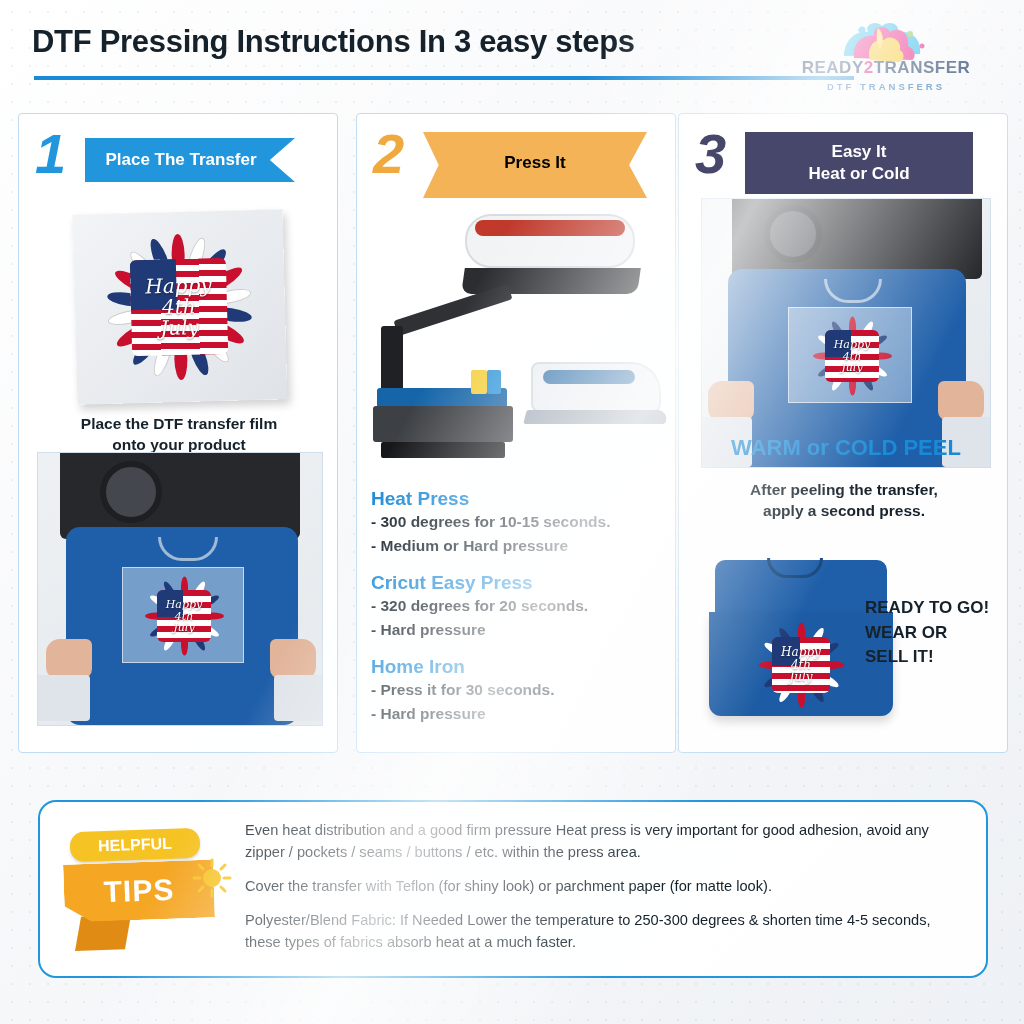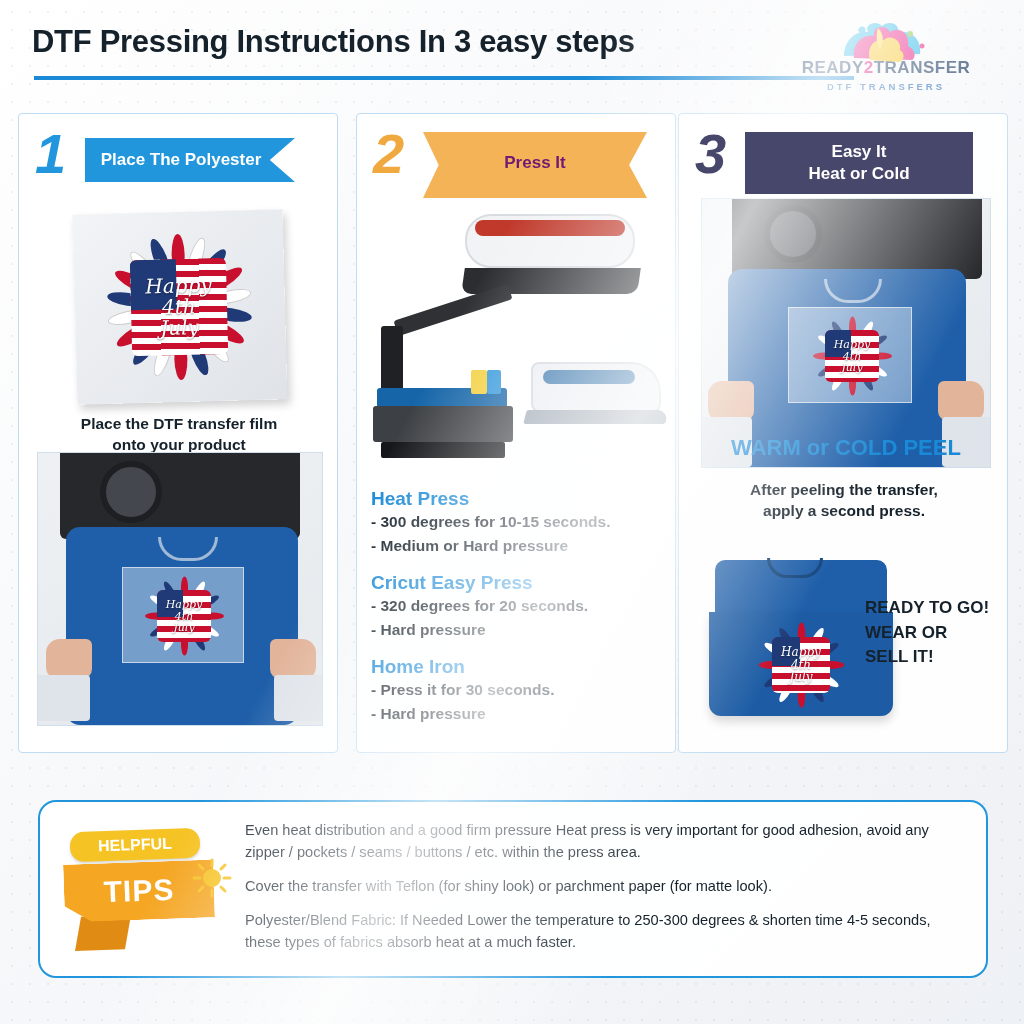--- a/index.html
+++ b/index.html
@@ -72,21 +72,21 @@
   .ribbon {
     position: absolute; left: 54px; top: 8px; height: 44px;
     display: flex; align-items: center; justify-content: center;
     color: #fff; font-weight: bold; text-align: center;
     z-index: 2;
   }
   .ribbon.blue { background: #2196dd; width: 210px; font-size: 17px;
     clip-path: polygon(0 0, 100% 0, 88% 50%, 100% 100%, 0 100%); padding-right: 18px;}
   .ribbon.orange { background: #f4b356; width: 224px; height: 66px; top: 2px; font-size: 12px;
     clip-path: polygon(0 0, 100% 0, 92% 50%, 100% 100%, 0 100%, 7% 50%); flex-direction: column; line-height: 1.35;}
-  .ribbon.orange .big { font-size: 17px; color: #701a75; margin-bottom: 3px; }
+  .ribbon.orange .big { font-size: 17px; color: #000000; margin-bottom: 3px; }
   .ribbon.navy { background: #47466b; width: 228px; height: 62px; top: 2px; font-size: 17px;
     flex-direction: column; line-height: 1.3; }
 
   .num-blue { color: #2196dd; }
   .num-orange { color: #f0a93e; }
   .num-navy { color: #47466b; }
 
   .cap {
     position: absolute; text-align: center; font-weight: bold; color: #15212b;
     line-height: 1.35;
@@ -225,21 +225,21 @@
         <span>READY</span><span class="b2">2</span><span>TRANSFER</span>
       </div>
       <div class="brand-sub">DTF TRANSFERS</div>
     </div>
   </div>
 
   <div class="col" id="col1">
 
     <div class="ribbon-wrap">
       <div class="stepnum num-blue">1</div>
-      <div class="ribbon blue">Place The Polyester</div>
+      <div class="ribbon blue">Place The Transfer</div>
     </div>
 
     <div class="filmsheet" style="left:56px; top:98px; width:210px; height:190px;">
       <div class="art" style="left:18px; top:14px; width:172px; height:162px;">
         <div class="petals">
           <span style="transform:rotate(0deg)   translateY(-52px); background:#c8102e;"></span>
           <span style="transform:rotate(20deg)  translateY(-52px); background:#ffffff; border:1px solid #ccc;"></span>
           <span style="transform:rotate(40deg)  translateY(-52px); background:#1f3a77;"></span>
           <span style="transform:rotate(60deg)  translateY(-52px); background:#c8102e;"></span>
           <span style="transform:rotate(80deg)  translateY(-52px); background:#ffffff; border:1px solid #ccc;"></span>

